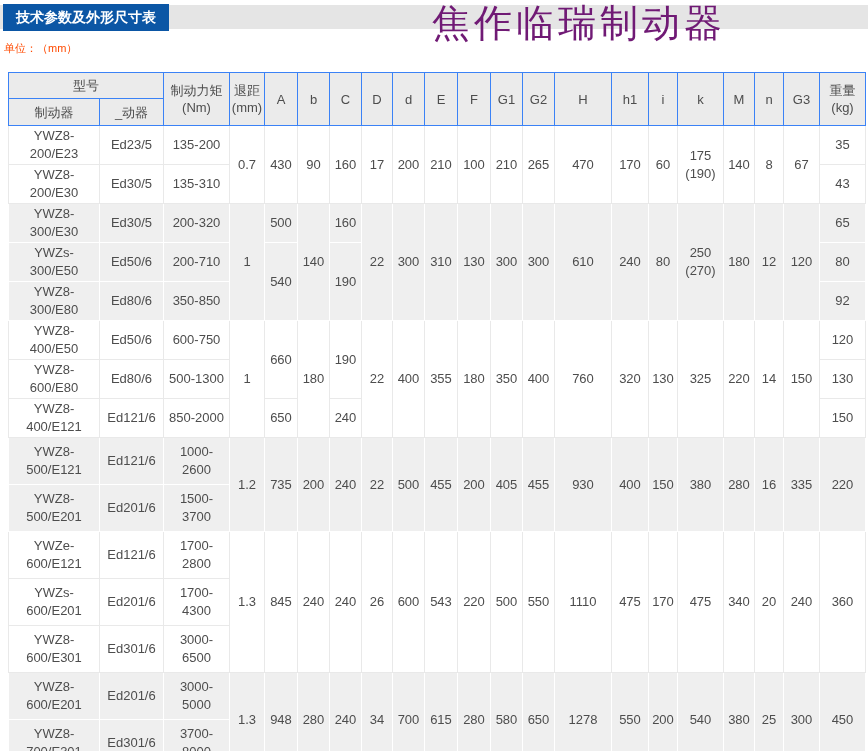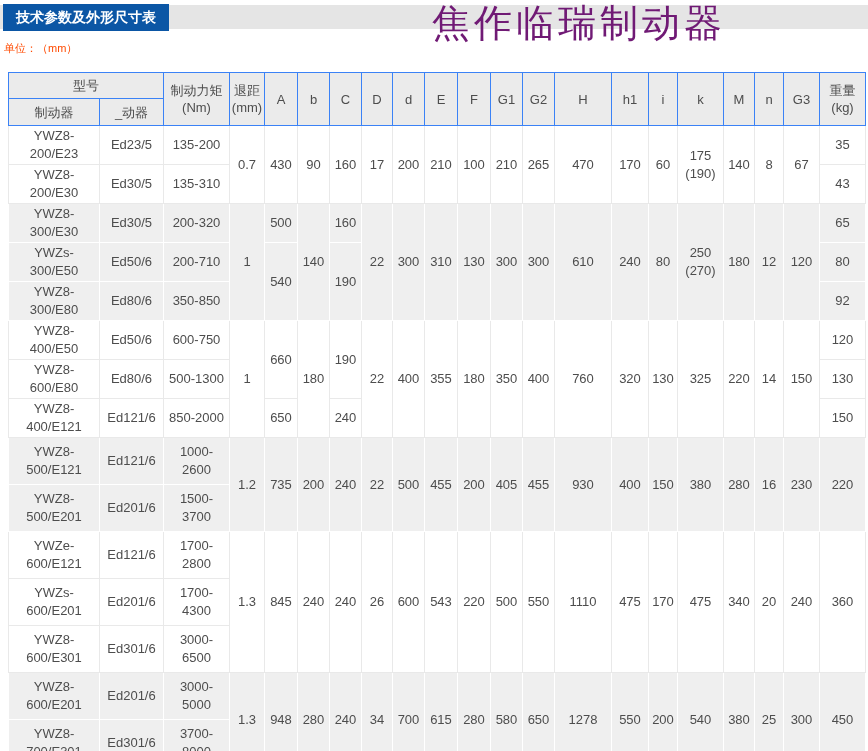--- a/index.html
+++ b/index.html
@@ -210,21 +210,21 @@
           <td rowspan="2">455</td>
           <td rowspan="2">200</td>
           <td rowspan="2">405</td>
           <td rowspan="2">455</td>
           <td rowspan="2">930</td>
           <td rowspan="2">400</td>
           <td rowspan="2">150</td>
           <td rowspan="2">380</td>
           <td rowspan="2">280</td>
           <td rowspan="2">16</td>
-          <td rowspan="2">230</td>
+          <td rowspan="2">335</td>
           <td rowspan="2">220</td>
         </tr>
         <tr class="g-gray g-tall">
           <td>YWZ8-500/E201</td>
           <td>Ed201/6</td>
           <td>1500-
 3700</td>
         </tr>
         <tr class="g-white g-tall">
           <td>YWZe-600/E121</td>

